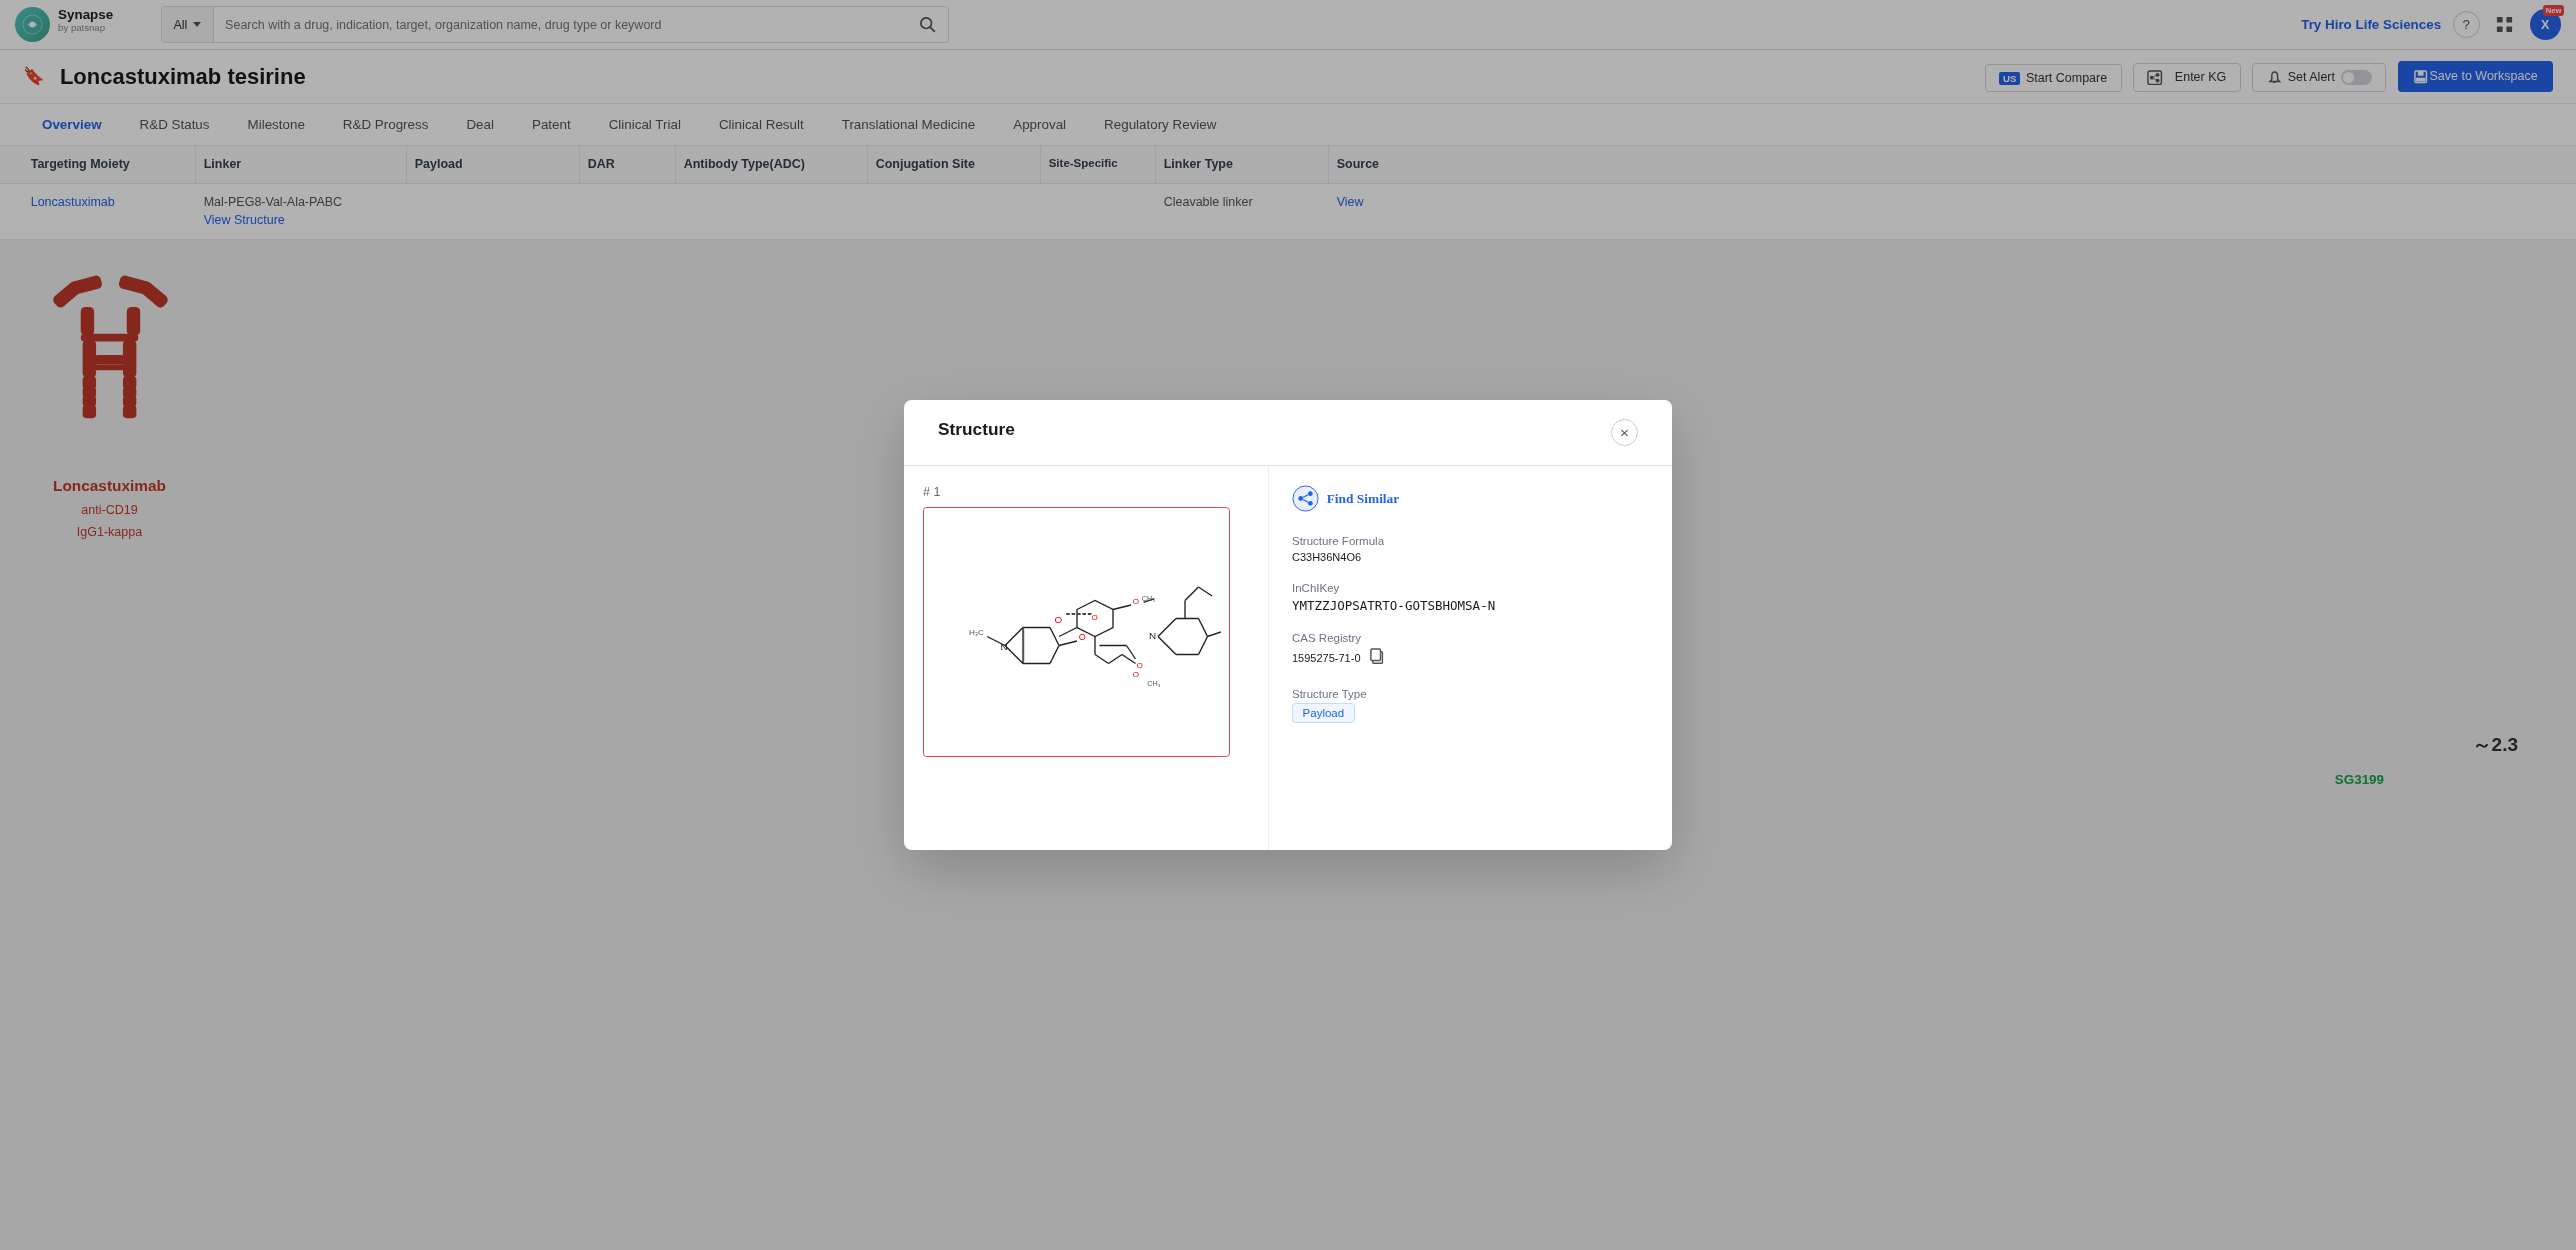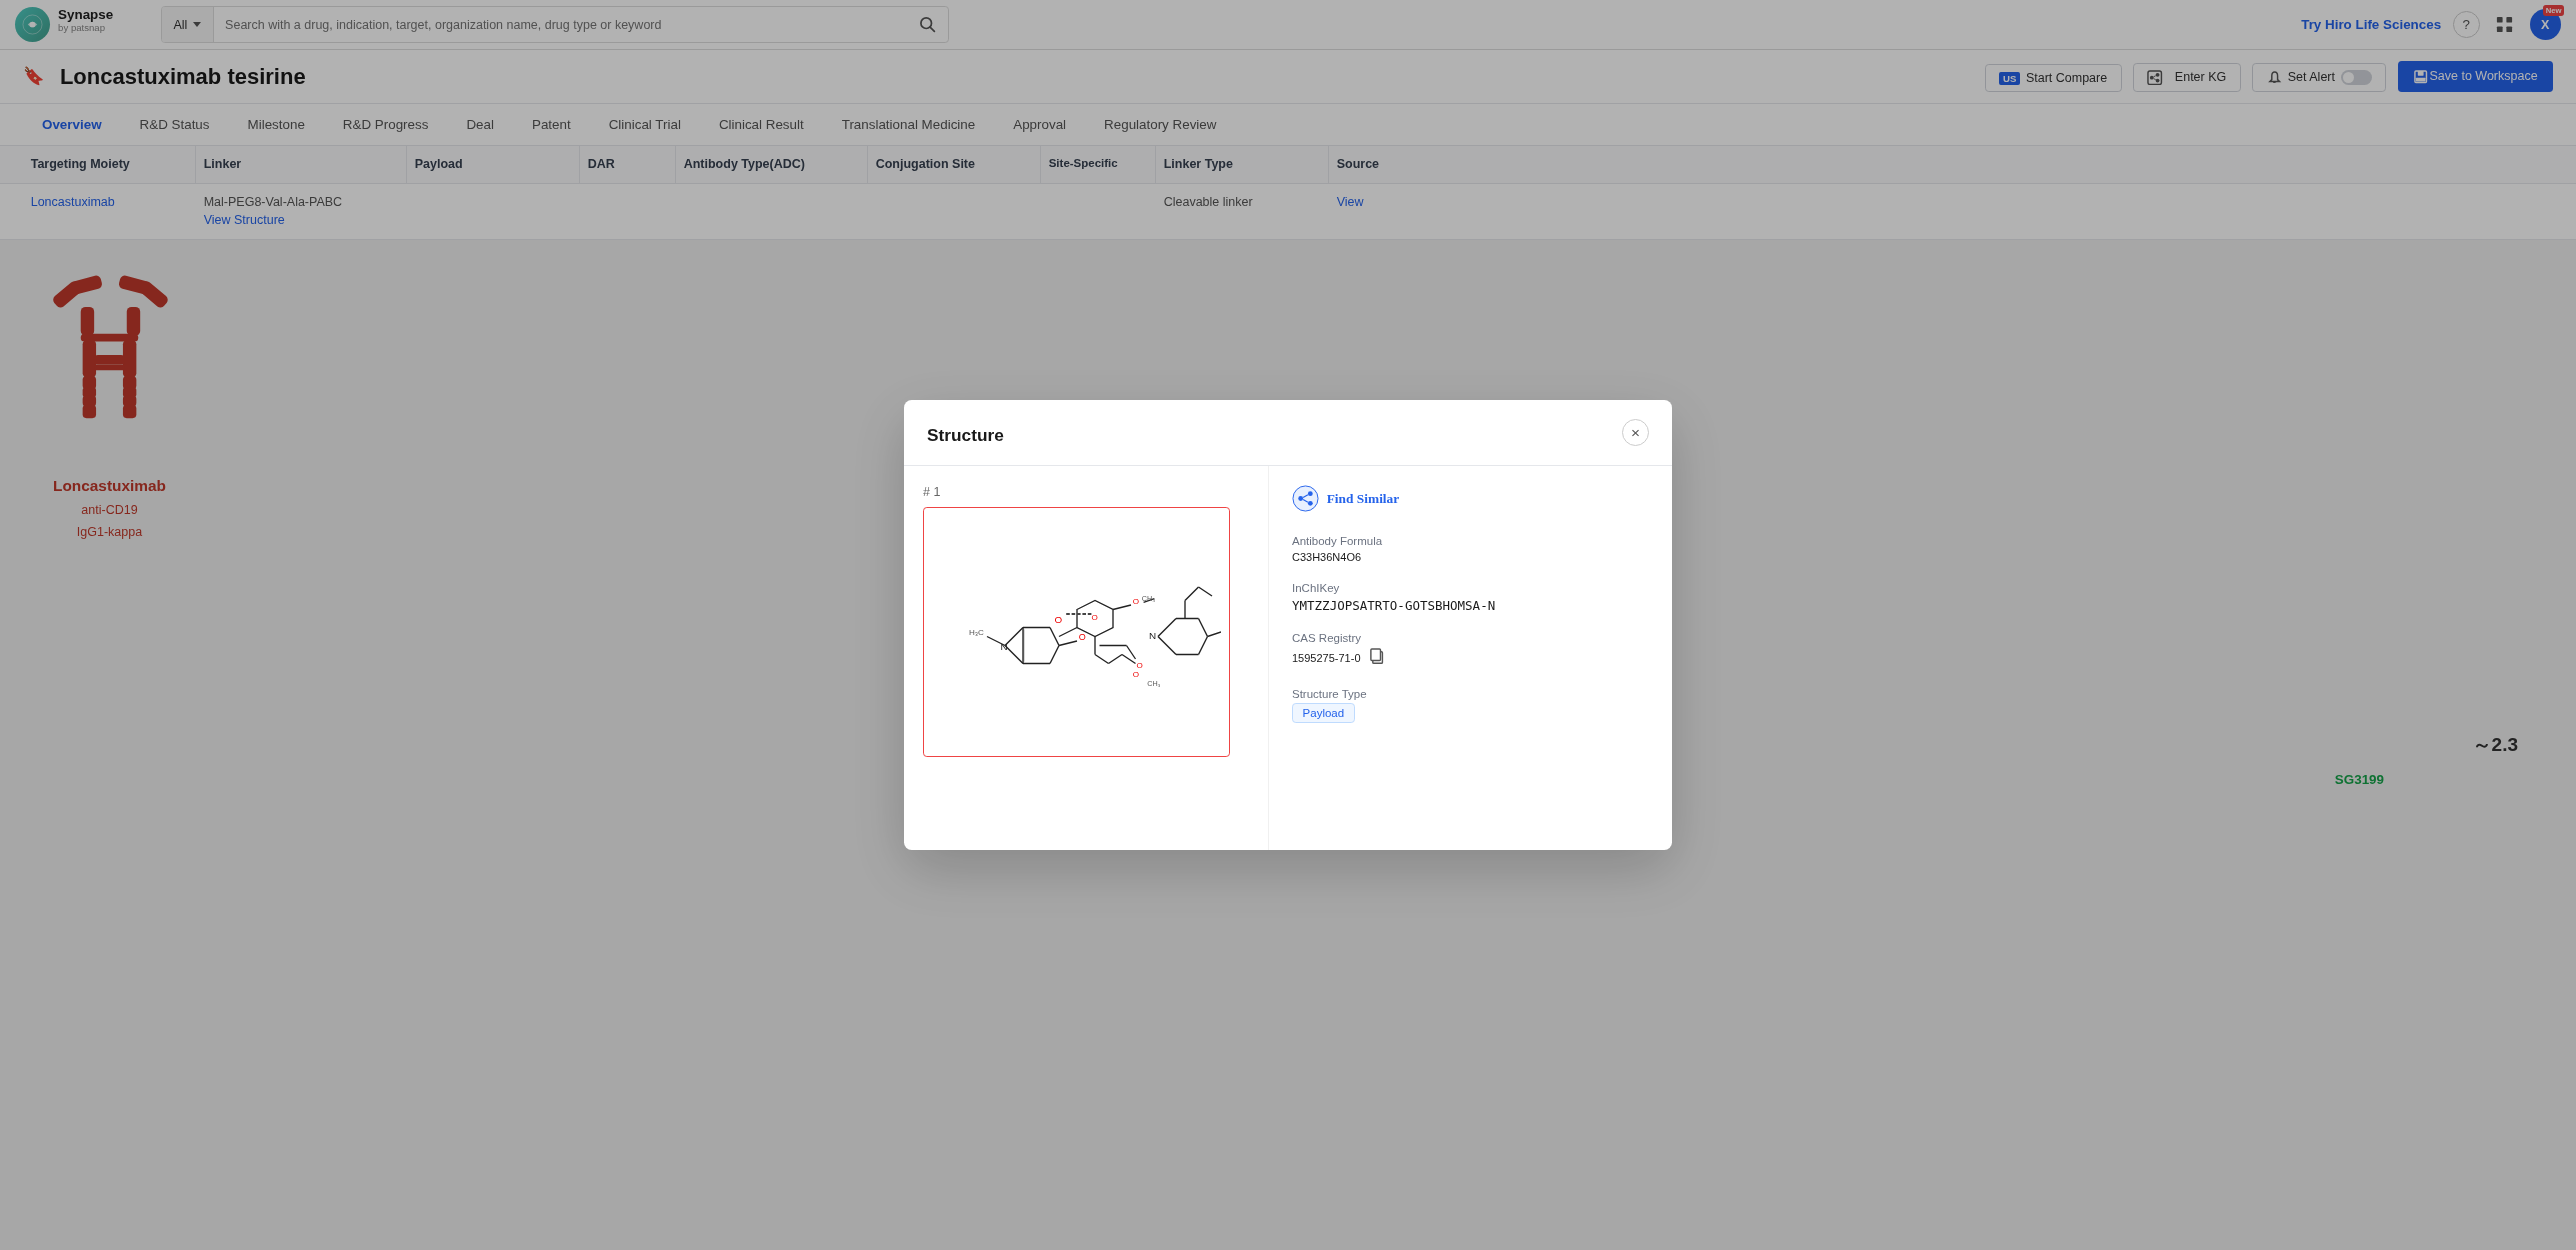--- a/index.html
+++ b/index.html
@@ -112,22 +112,22 @@
     .modal-overlay {
       position: fixed; top: 0; left: 0; right: 0; bottom: 0;
       background: rgba(0,0,0,0.3); display: flex; align-items: center; justify-content: center;
       z-index: 1000;
     }
     .modal {
       background: #fff; border-radius: 7.7px; width: 768px; max-width: 95vw;
       box-shadow: 0 19px 58px rgba(0,0,0,0.2); overflow: hidden;
     }
     .modal-header {
-      display: flex; align-items: flex-end; justify-content: space-between;
-      padding: 19px 23px; border-bottom: 1px solid #e5e7eb;
+      display: flex; align-items: flex-start; justify-content: space-between;
+      padding: 19px 34px; border-bottom: 1px solid #e5e7eb;
     }
     .modal-title { font-size: 17.3px; font-weight: 700; color: #1a1a1a; }
     .modal-close {
       width: 27px; height: 27px; border-radius: 50%; border: 1px solid #ccc;
       background: none; cursor: pointer; display: flex; align-items: center;
       justify-content: center; font-size: 15.4px; color: #555;
     }
     .modal-body { display: flex; gap: 0; min-height: 384px; }
     .modal-left { width: 365px; padding: 19px; border-right: 1px solid #f0f0f0; }
     .structure-number { font-size: 12.5px; color: #666; margin-bottom: 7.7px; }
@@ -458,21 +458,21 @@
             <circle cx="9" cy="14" r="2.5" fill="#2563eb"></circle>
             <circle cx="19" cy="9" r="2.5" fill="#2563eb"></circle>
             <circle cx="19" cy="19" r="2.5" fill="#2563eb"></circle>
             <line x1="11.5" y1="13" x2="16.5" y2="10" stroke="#2563eb" stroke-width="1.2"></line>
             <line x1="11.5" y1="15" x2="16.5" y2="18" stroke="#2563eb" stroke-width="1.2"></line>
           </svg>
           <span>Find Similar</span>
         </div>
 
         <div class="info-section">
-          <div class="info-label">Antibody Formula</div>
+          <div class="info-label">Structure Formula</div>
           <div class="info-value">C33H36N4O6</div>
         </div>
 
         <div class="info-section">
           <div class="info-label">InChIKey</div>
           <div class="info-value mono">YMTZZJOPSATRTO-GOTSBHOMSA-N</div>
         </div>
 
         <div class="info-section">
           <div class="info-label">CAS Registry</div>

